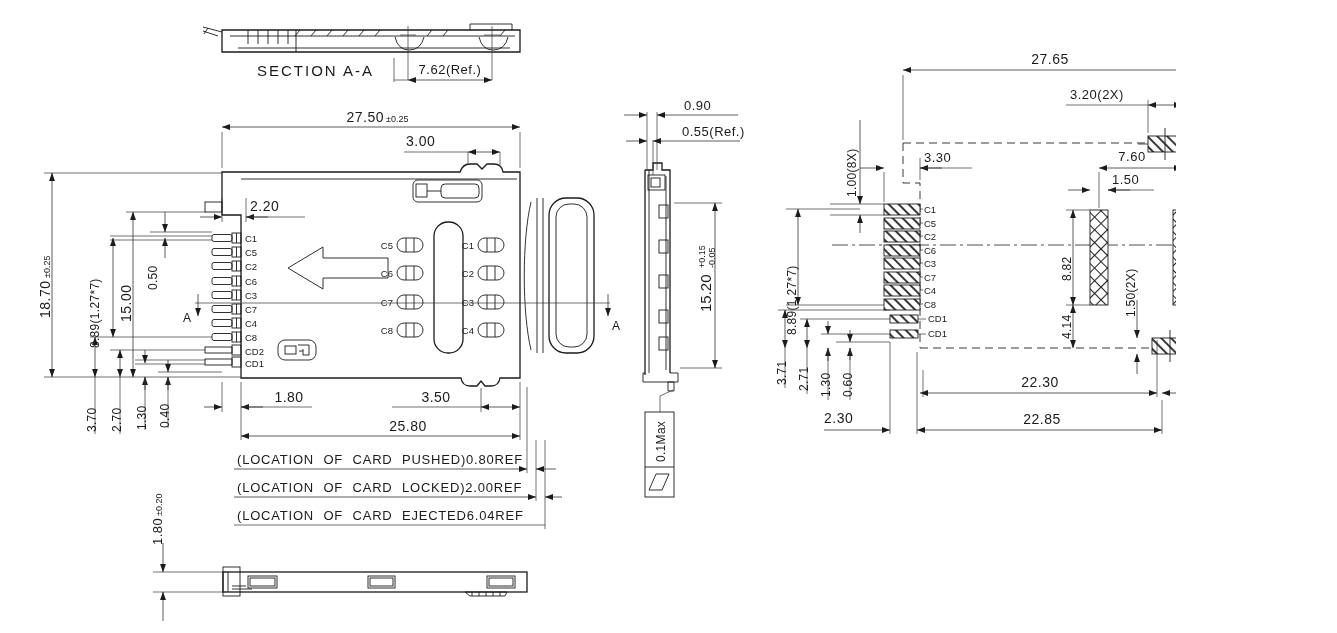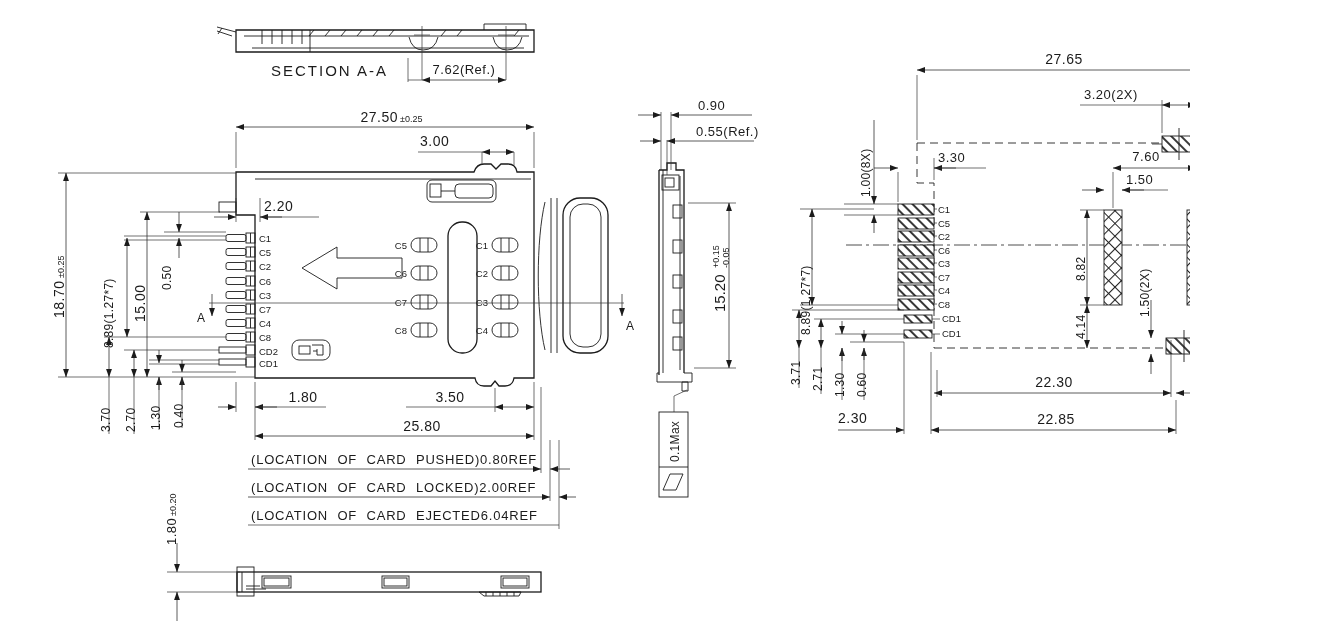--- a/index.html
+++ b/index.html
@@ -1,16 +1,16 @@
 <!DOCTYPE html>
 <html><head>
 <meta charset="utf-8">
 <style>
   html,body{margin:0;padding:0;background:#ffffff;}
-  .stage{position:relative;width:1176px;height:633px;background:#fff;overflow:hidden;padding-left:14px;}
+  .stage{position:relative;width:1176px;height:633px;background:#fff;overflow:hidden;}
   svg{font-family:"Liberation Sans", sans-serif;}
   text{fill:#1b1b1b;}
   .geo{stroke:#1b1b1b;fill:none;stroke-width:1.3;}
   .geo2{stroke:#1b1b1b;fill:none;stroke-width:0.9;}
   .dim{stroke:#333;fill:none;stroke-width:0.8;}
   .ext{stroke:#333;fill:none;stroke-width:0.7;}
   .dash{stroke:#222;fill:none;stroke-width:0.9;stroke-dasharray:8 5;}
   .cdash{stroke:#222;fill:none;stroke-width:0.8;stroke-dasharray:16 4 3 4;}
   .t13{font-size:13px;letter-spacing:0.5px;}
   .t14{font-size:14px;letter-spacing:0.5px;}

